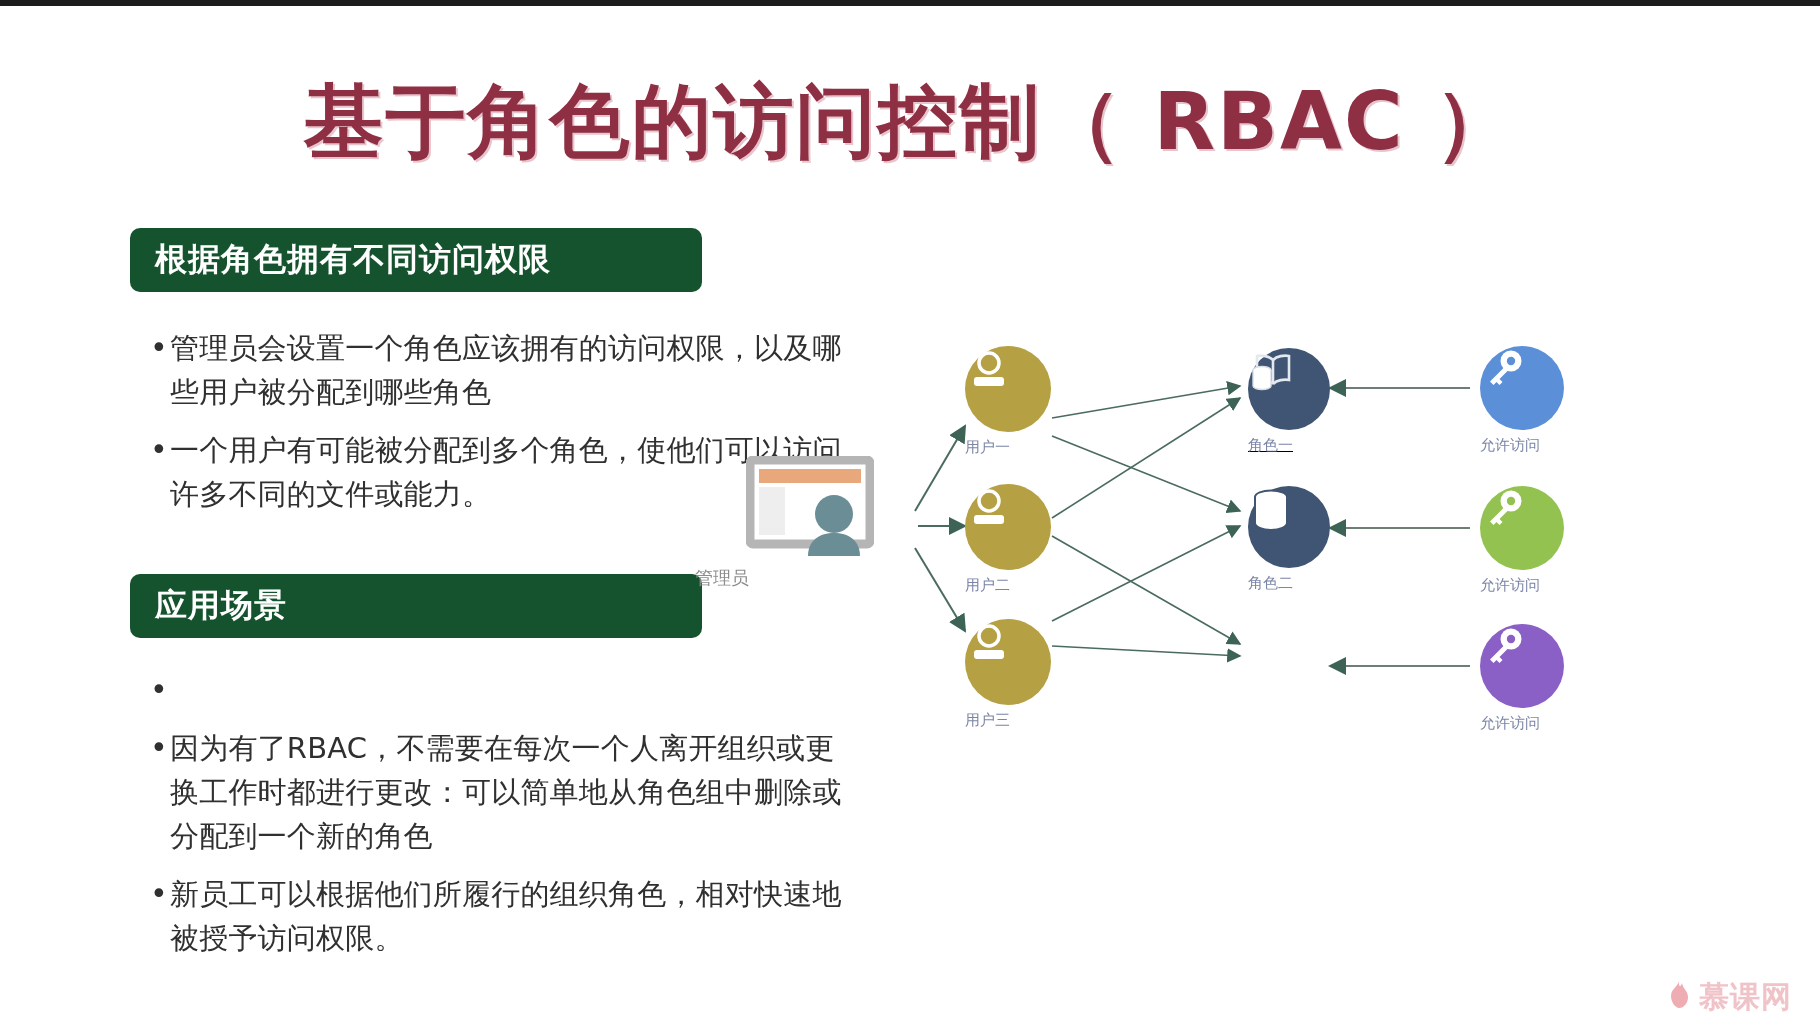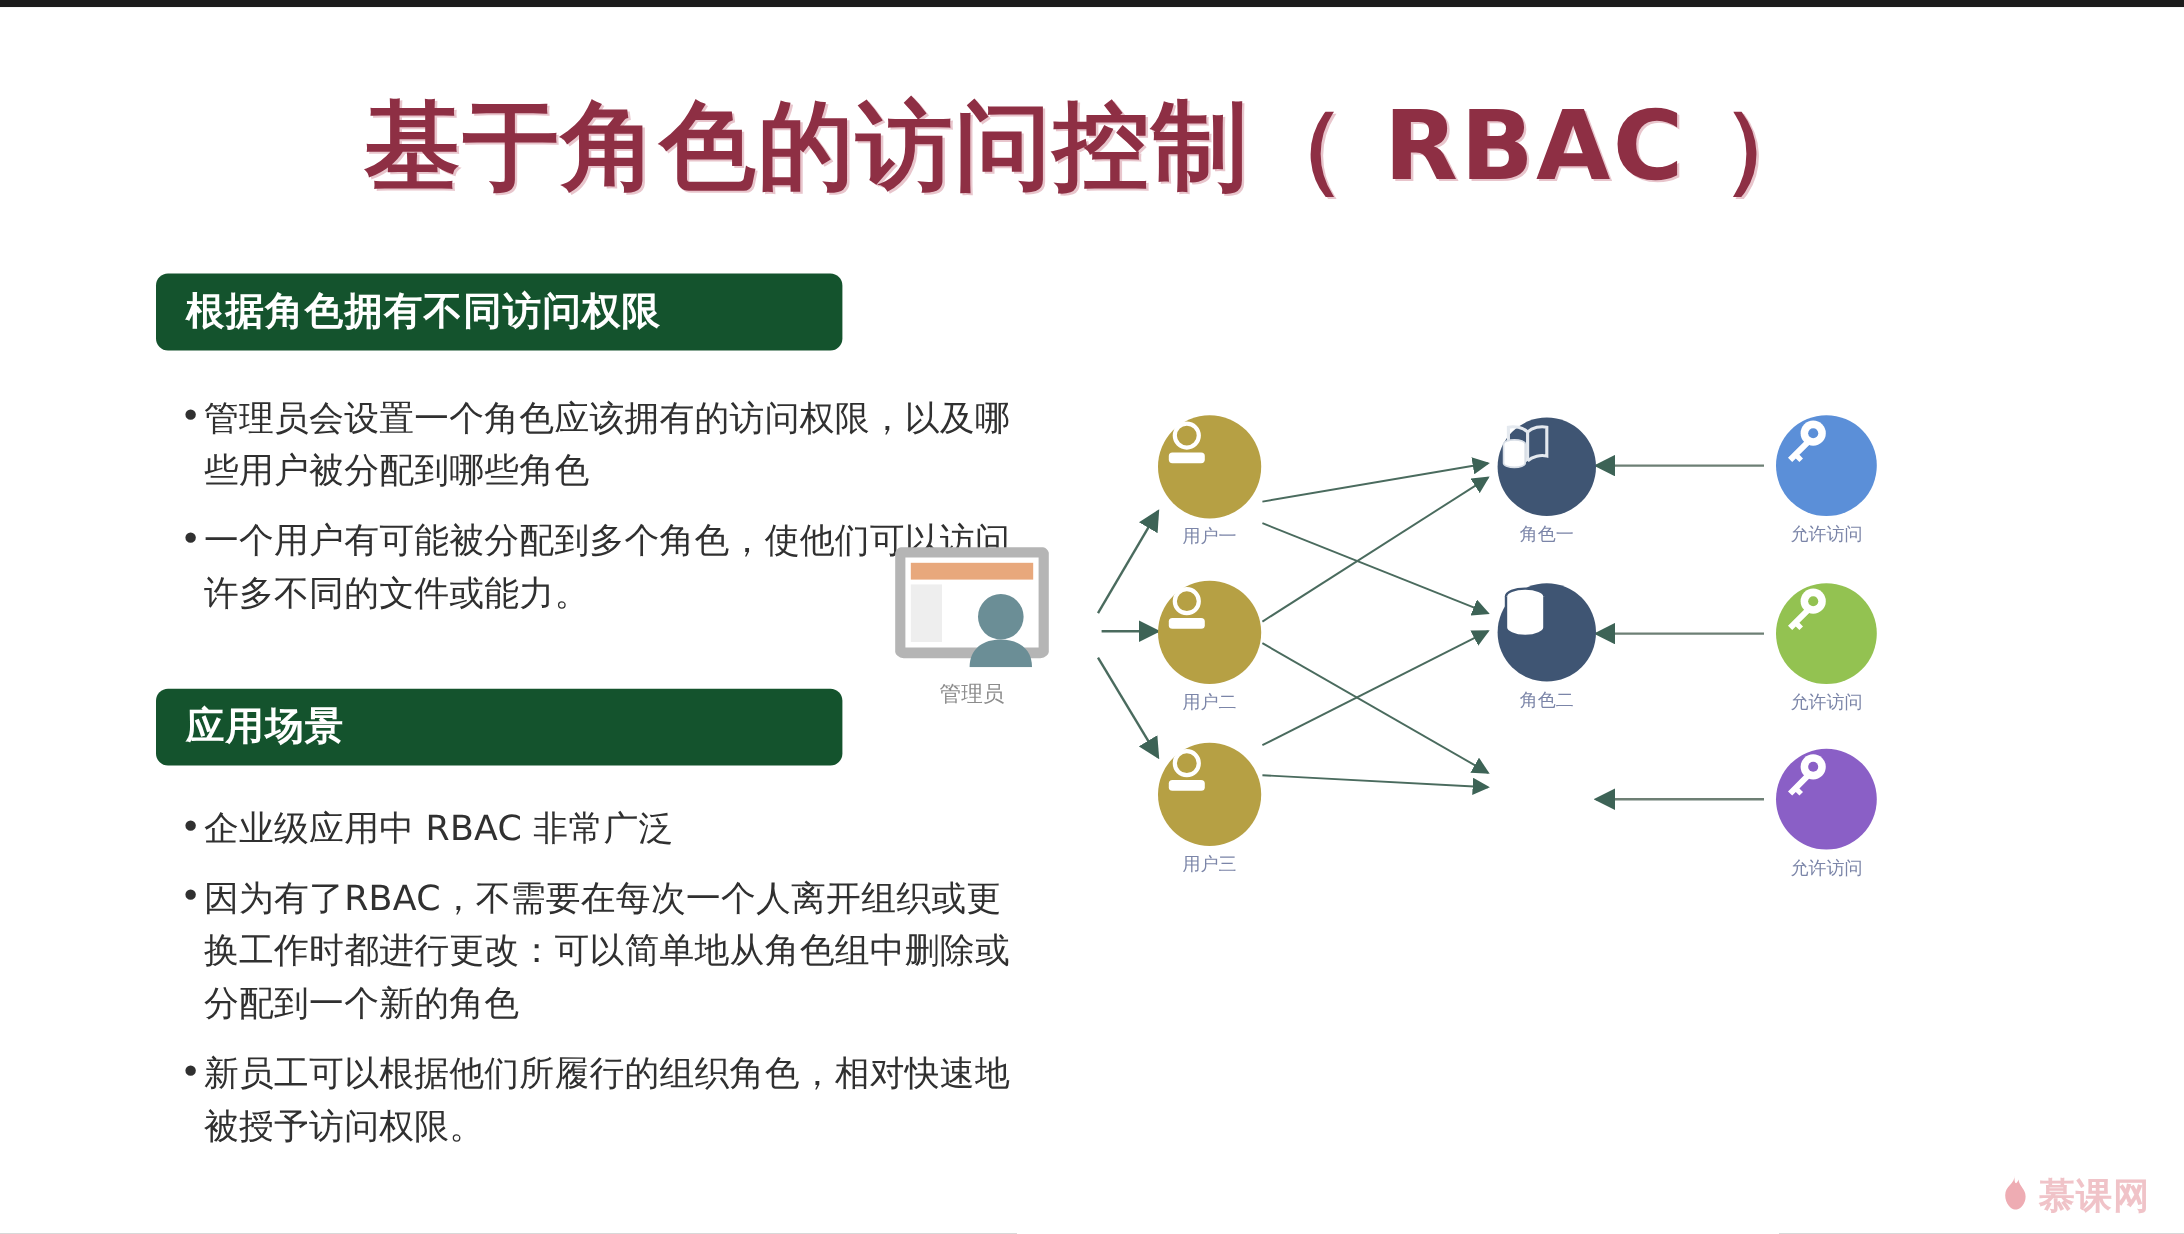--- a/index.html
+++ b/index.html
@@ -68,21 +68,21 @@
     width:20px;flex:0 0 20px;font-size:30px;color:#303030;line-height:1.45;
   }
   .bullet .btext{
     font-size:29px;color:#303030;line-height:1.52;letter-spacing:0.2px;
   }
 
   
   .diagram{position:absolute;left:790px;top:320px;width:1030px;height:560px;}
   .diagram svg{position:absolute;left:0;top:0;}
 
-  .node{position:absolute;text-align:center;}
+  .node{position:absolute;}
   .node-label{
     font-size:15px;color:#7b85a8;margin-top:6px;white-space:nowrap;
   }
   .admin-label{font-size:18px;color:#8c8c8c;margin-top:10px;}
 
   .circle{
     border-radius:50%;display:flex;align-items:center;justify-content:center;
     position:relative;
   }
   .user-circle{width:86px;height:86px;background:#b6a044;}
@@ -134,21 +134,20 @@
         </div>
       </div>
 
       <div class="banner banner-2">
         <div class="banner-text">应用场景</div>
       </div>
 
       <div class="bullets bullets-2">
         <div class="bullet">
           <div class="marker">•</div>
-          <div class="btext">企业级应用中 RBAC 非常广泛</div>
         </div>
         <div class="bullet">
           <div class="marker">•</div>
           <div class="btext">因为有了RBAC，不需要在每次一个人离开组织或更换工作时都进行更改：可以简单地从角色组中删除或分配到一个新的角色</div>
         </div>
         <div class="bullet">
           <div class="marker">•</div>
           <div class="btext">新员工可以根据他们所履行的组织角色，相对快速地被授予访问权限。</div>
         </div>
       </div>
@@ -223,21 +222,21 @@
       <div class="node" style="left:175px;top:293px;width:86px;">
         <div class="circle user-circle">
           <svg width="48" height="48" viewBox="0 0 48 48">
             <circle cx="24" cy="17" r="10" fill="none" stroke="#ffffff" stroke-width="3.5"></circle>
             <rect x="9" y="31" width="30" height="9" rx="3" fill="#ffffff"></rect>
           </svg>
         </div>
         <div class="node-label">用户三</div>
       </div>
 
-      <div class="node" style="left:458px;top:22px;width:82px;">
+      <div class="node" style="left:458px;top:22px;width:82px;text-decoration:underline;">
         <div class="circle role-circle" style="background:#3f5573;">
           <svg width="50" height="46" viewBox="0 0 50 46">
             <g fill="none" stroke="#e4e9ef" stroke-width="2.6">
               <path d="M25,12 L25,36"></path>
               <path d="M25,12 C21,8 14,7 9,8 L9,32 C14,31 21,32 25,36"></path>
               <path d="M25,12 C29,8 36,7 41,8 L41,32 C36,31 29,32 25,36"></path>
             </g>
             <g fill="#ffffff" stroke="#d8dee6" stroke-width="1.4">
               <ellipse cx="14" cy="22" rx="9" ry="3.5"></ellipse>
               <path d="M5,22 L5,38 C5,40 9.5,41.5 14,41.5 C18.5,41.5 23,40 23,38 L23,22"></path>

